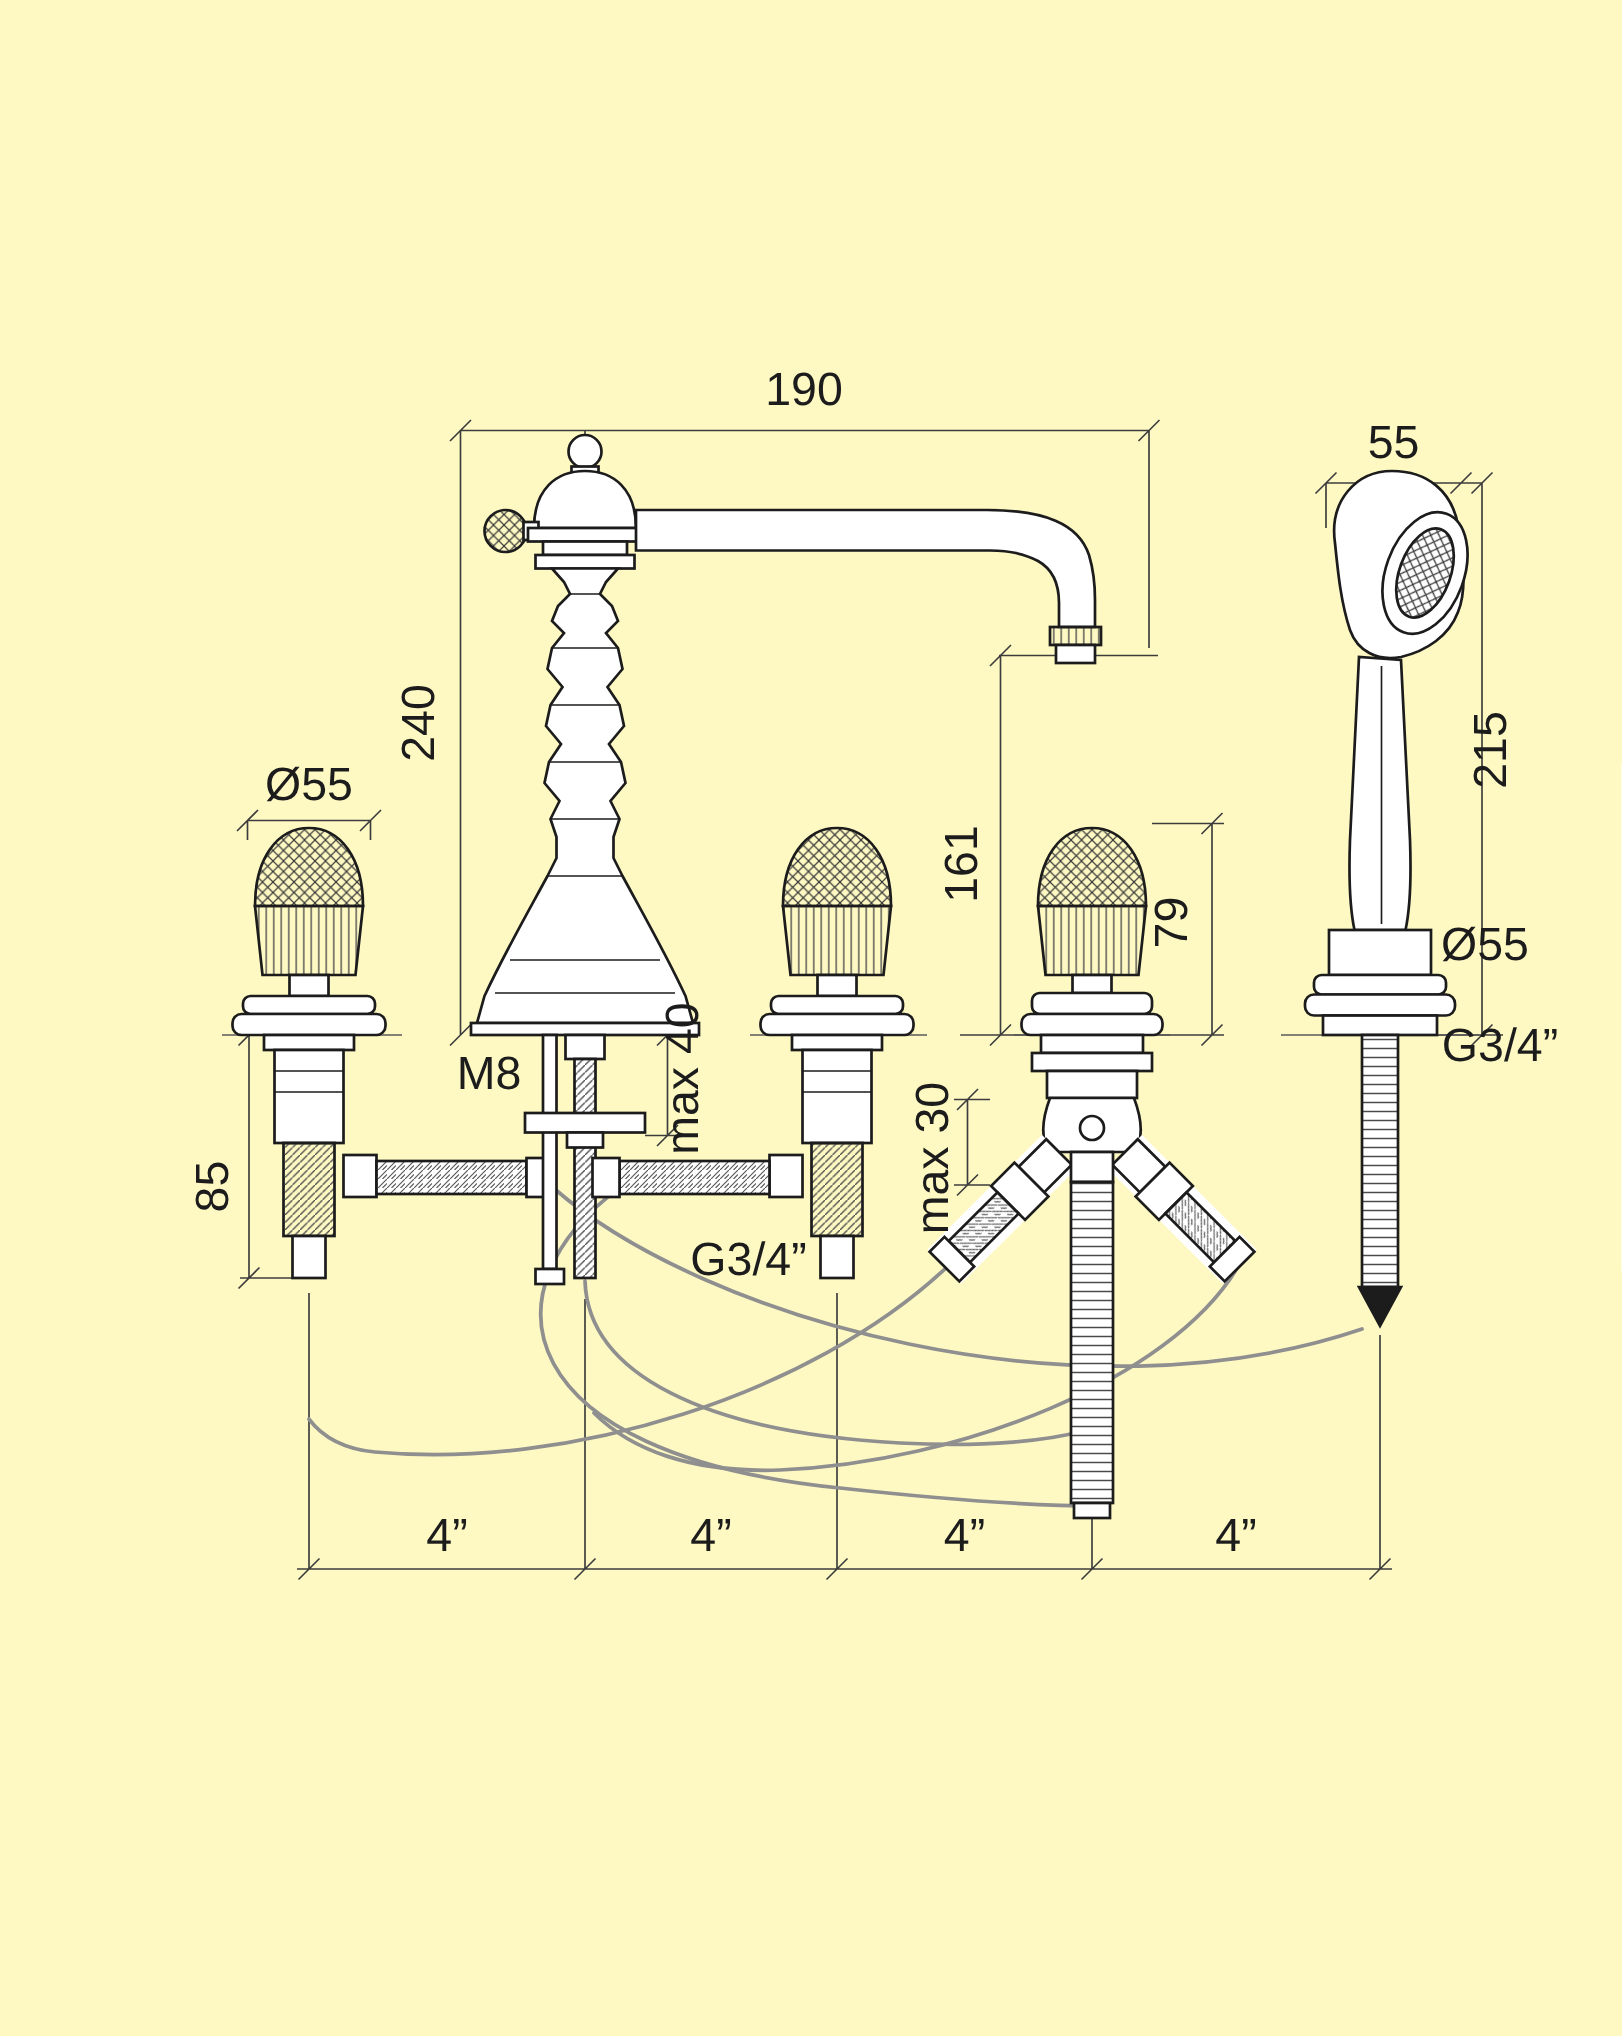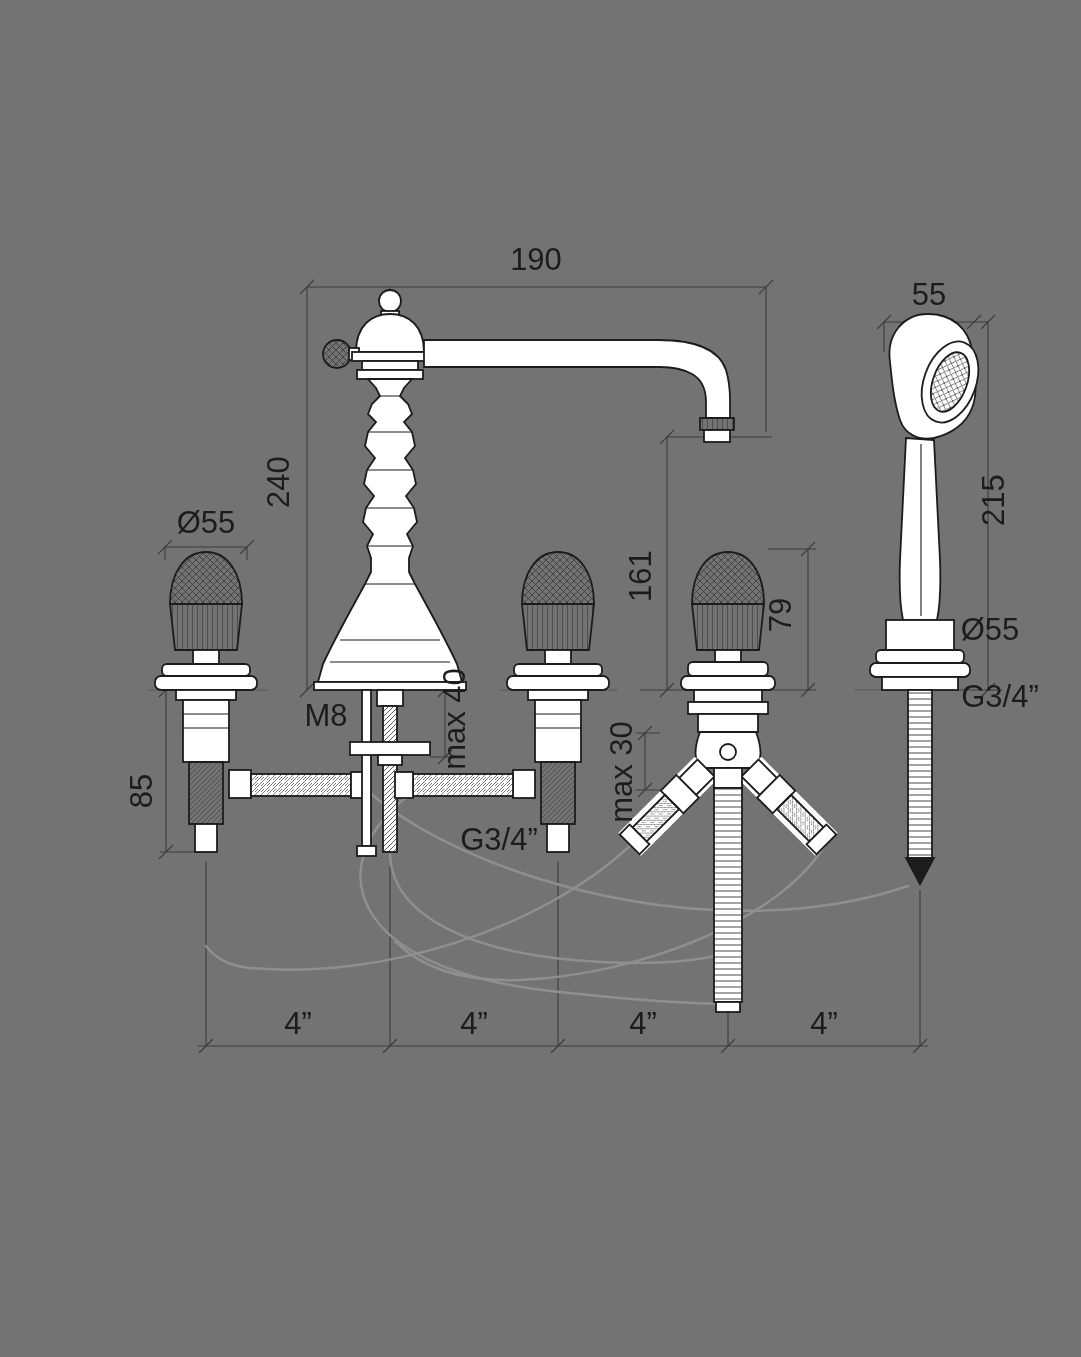--- a/index.html
+++ b/index.html
@@ -1,17 +1,17 @@
 <!DOCTYPE html>
 <html><head>
 <meta charset="utf-8">
 <title>Faucet Technical Drawing</title>
 <style>
   html,body{margin:0;padding:0;background:#ffffff;}
-  .canvas{position:relative;width:1081px;height:1357px;background:#737373;overflow:hidden;
+  .canvas{position:relative;width:1081px;height:1357px;background:#fef9c3;overflow:hidden;
           font-family:"Liberation Sans", sans-serif;}
   svg{display:block;}
   text{font-family:"Liberation Sans", sans-serif;}
 </style>
 </head>
 <body>
 
 <div class="canvas">
 <svg width="1081" height="1357" viewBox="0 0 1081 1357">
   <defs>

